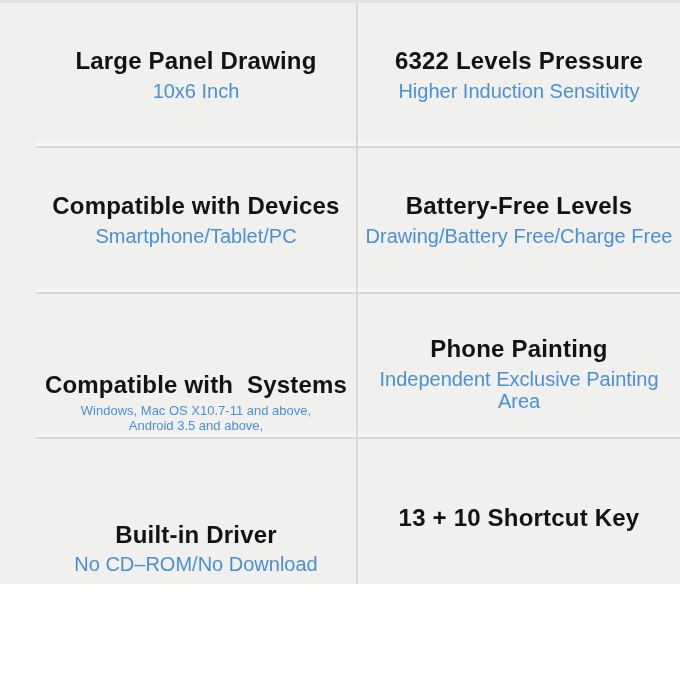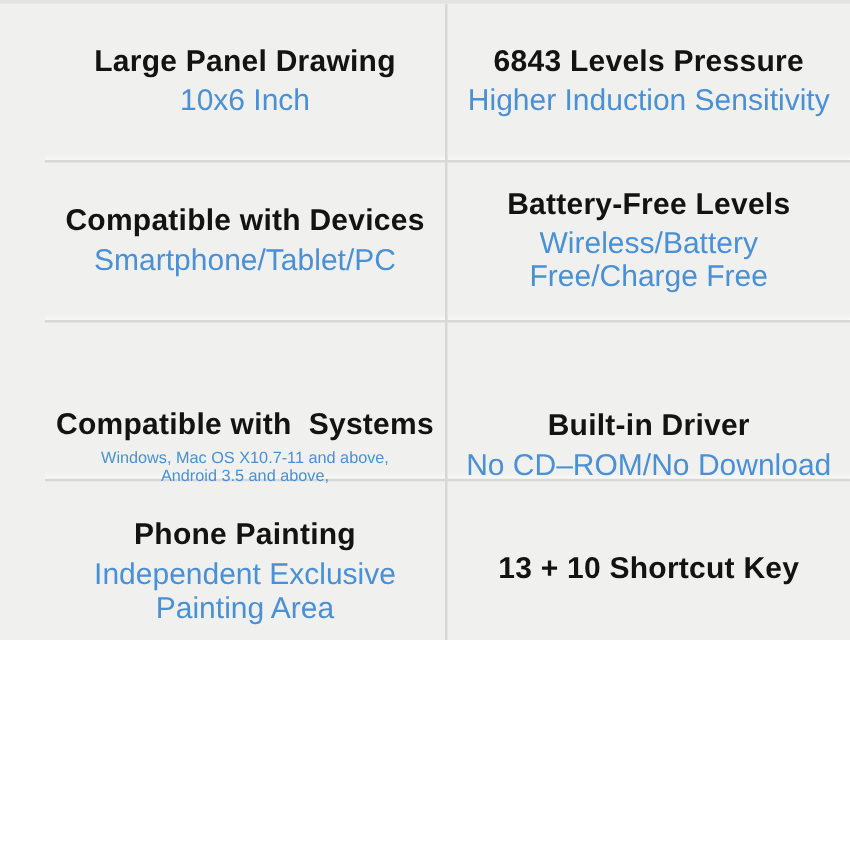--- a/index.html
+++ b/index.html
@@ -3,21 +3,21 @@
 <meta charset="utf-8">
 <style>
   html, body {
     margin: 0;
     padding: 0;
     background: #ffffff;
   }
   .board {
     position: relative;
     width: 680px;
-    height: 512px;
+    height: 584px;
     box-sizing: border-box;
     background: var(--page-background, #f0f0ee);
     border-top: 3px solid var(--top-edge-color, #e3e3e1);
     display: grid;
     grid-template-columns: 1fr 1fr;
     grid-template-rows: repeat(4, 1fr);
     font-family: "Liberation Sans", "DejaVu Sans", sans-serif;
     overflow: hidden;
     padding-left: 36px;
   }
@@ -49,21 +49,21 @@
     margin: 0 0 5px 0;
     font-size: 24px;
     line-height: 1.15;
     font-weight: bold;
     color: var(--title-color, #131313);
     white-space: pre-wrap; 
     letter-spacing: 0.2px;
   }
   .cell-sub {
     color: var(--accent-color, #4a90d6);
-    font-size: 24px;
+    font-size: 20px;
     line-height: 1.12;
     font-weight: 400;
   }
   .cell-sub .sub-line { white-space: pre-wrap; }
   .cell-sub--small {
     font-size: 13px;
     line-height: 1.16;
   }
 </style>
 </head>
@@ -75,72 +75,72 @@
     <div class="cell-inner">
       <h2 class="cell-title">Large Panel Drawing</h2>
       <div class="cell-sub">
         <div class="sub-line">10x6 Inch</div>
       </div>
     </div>
   </section>
 
   <section class="cell">
     <div class="cell-inner">
-      <h2 class="cell-title">6843 Levels Pressure</h2>
+      <h2 class="cell-title">6322 Levels Pressure</h2>
       <div class="cell-sub">
         <div class="sub-line">Higher Induction Sensitivity</div>
       </div>
     </div>
   </section>
 
   <section class="cell">
     <div class="cell-inner">
       <h2 class="cell-title">Compatible with Devices</h2>
       <div class="cell-sub">
         <div class="sub-line">Smartphone/Tablet/PC</div>
       </div>
     </div>
   </section>
 
   <section class="cell">
     <div class="cell-inner">
       <h2 class="cell-title">Battery-Free Levels</h2>
       <div class="cell-sub">
-        <div class="sub-line">Wireless/Battery Free/Charge Free</div>
+        <div class="sub-line">Drawing/Battery Free/Charge Free</div>
       </div>
     </div>
   </section>
 
   <section class="cell cell--push">
     <div class="cell-inner">
       <h2 class="cell-title">Compatible with  Systems</h2>
       <div class="cell-sub cell-sub--small">
         <div class="sub-line">Windows, Mac OS X10.7-11 and above,</div>
         <div class="sub-line">Android 3.5 and above,</div>
+      </div>
+    </div>
+  </section>
+
+  <section class="cell cell--push-sm">
+    <div class="cell-inner">
+      <h2 class="cell-title">Phone Painting</h2>
+      <div class="cell-sub">
+        <div class="sub-line">Independent Exclusive Painting Area</div>
       </div>
     </div>
   </section>
 
   <section class="cell cell--push">
     <div class="cell-inner">
       <h2 class="cell-title">Built-in Driver</h2>
       <div class="cell-sub">
         <div class="sub-line">No CD–ROM/No Download</div>
       </div>
     </div>
   </section>
 
   <section class="cell cell--push-sm">
     <div class="cell-inner">
-      <h2 class="cell-title">Phone Painting</h2>
-      <div class="cell-sub">
-        <div class="sub-line">Independent Exclusive Painting Area</div>
-      </div>
-    </div>
-  </section>
-
-  <section class="cell cell--push-sm">
-    <div class="cell-inner">
       <h2 class="cell-title">13 + 10 Shortcut Key</h2>
     </div>
   </section>
 
 </div>
 
 </body></html>

